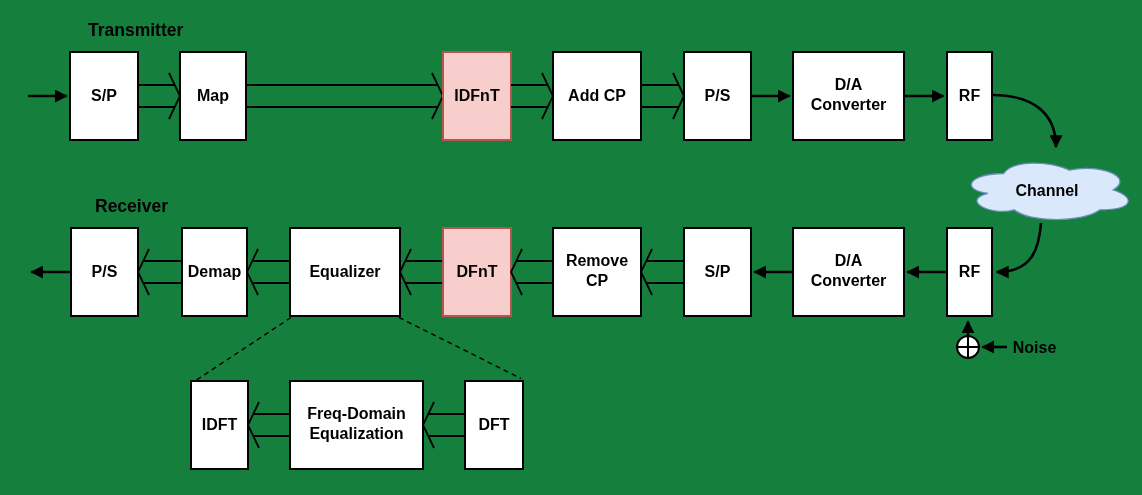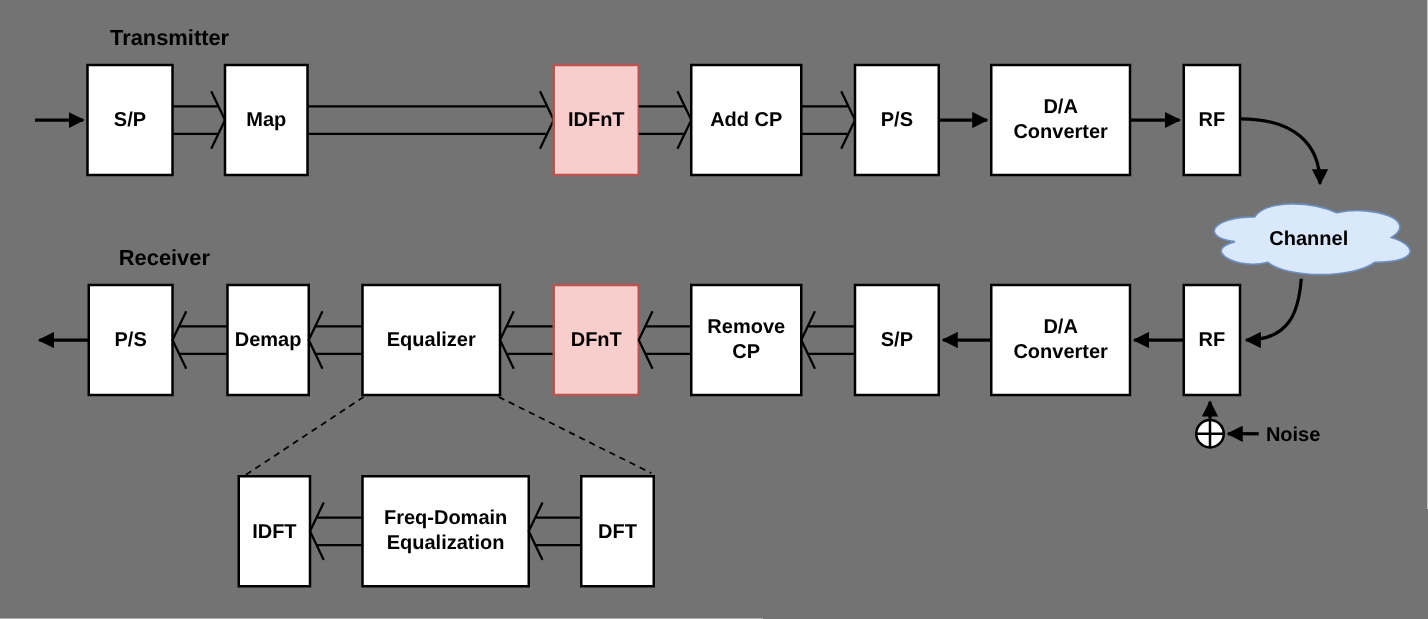--- a/index.html
+++ b/index.html
@@ -4,21 +4,21 @@
 <style>
   html, body {
     margin: 0;
     padding: 0;
     background: #ffffff;
   }
   .stage {
     position: relative;
     width: 1142px;
     height: 495px;
-    background: #737373;
+    background: #15803d;
     overflow: hidden;
   }
   svg { display: block; }
   text {
     font-family: "Liberation Sans", sans-serif;
     font-weight: 700;
     font-size: 16px;
     fill: #000000;
     text-anchor: middle;
   }

